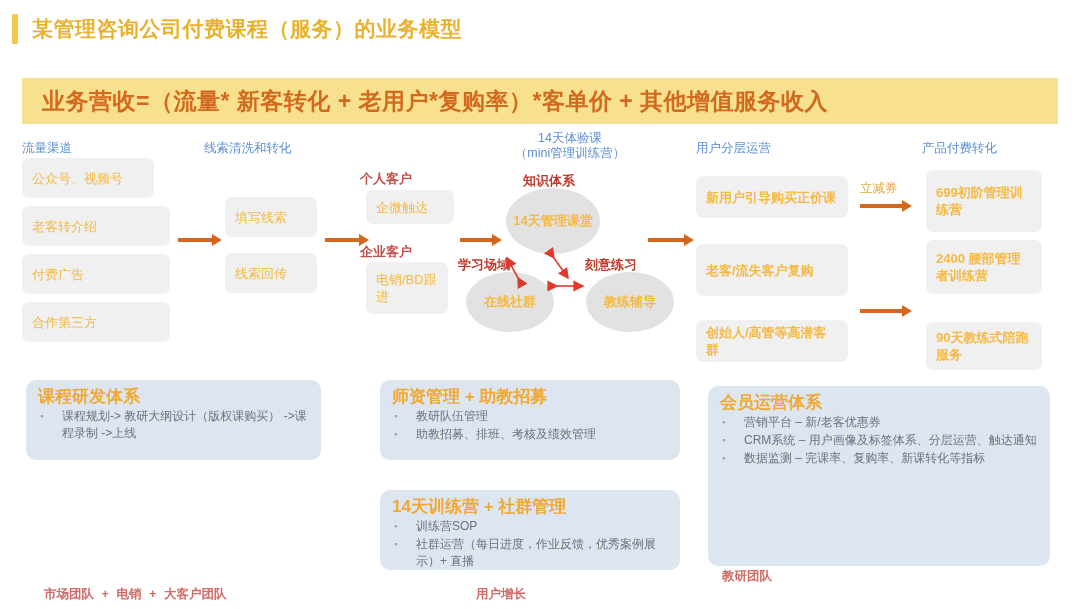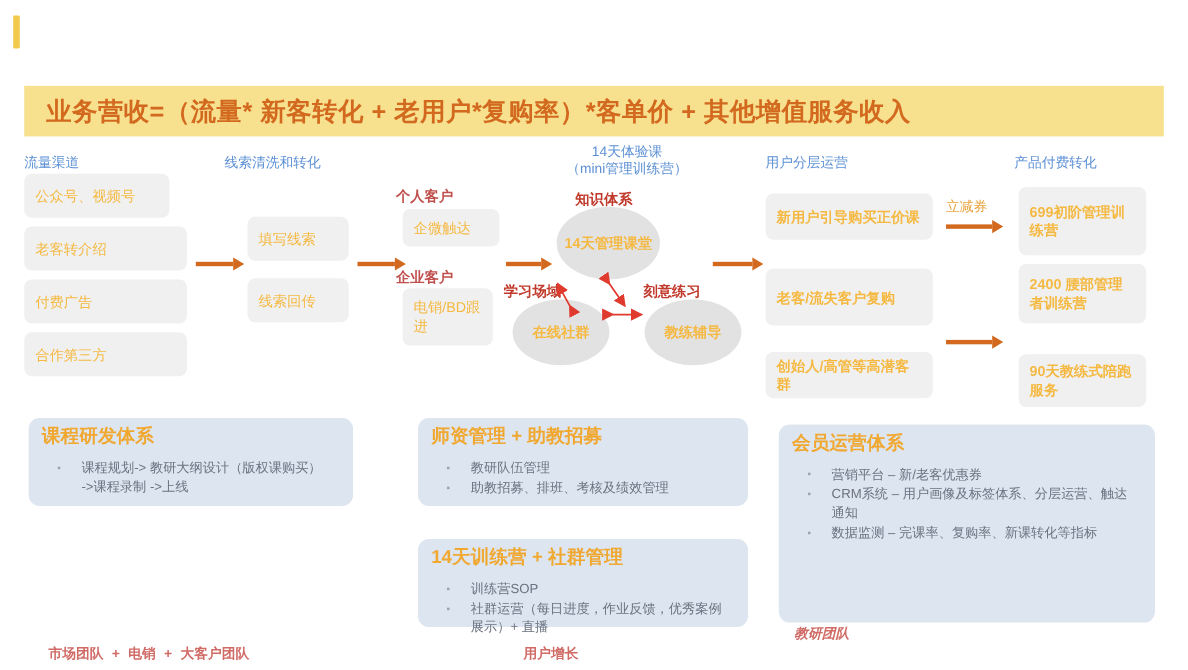--- a/index.html
+++ b/index.html
@@ -164,21 +164,21 @@
     padding: 9px 12px 9px 12px;
   }
   .info-title {
     font-size: 17px;
     font-weight: bold;
     color: #f0a830;
     margin-bottom: 3px;
     line-height: 16px;
   }
   .info-list {
-    margin: 12px;
+    margin: 0;
     padding: 0;
     list-style: none;
   }
   .info-list li {
     position: relative;
     font-size: 12px;
     color: #6b7280;
     line-height: 17px;
     padding-left: 24px;
     margin-bottom: 1px;
@@ -199,20 +199,21 @@
     font-weight: bold;
     color: #d06b66;
     white-space: nowrap;
   }
 </style>
 </head>
 <body>
 
 <div id="title-bar">
   <div id="title-accent"></div>
+  <div id="title-text">某管理咨询公司付费课程（服务）的业务模型</div>
 </div>
 
 <div id="formula-banner">
   <div id="formula-text">业务营收=（流量* 新客转化 + 老用户*复购率）*客单价 + 其他增值服务收入</div>
 </div>
 
 <div class="col-header" style="left:22px; top:140px;">流量渠道</div>
 <div class="col-header" style="left:204px; top:140px;">线索清洗和转化</div>
 <div class="col-header center" style="left:470px; top:131px; width:200px;">
   <div>14天体验课</div>
@@ -356,13 +357,13 @@
   <div class="info-title">会员运营体系</div>
   <ul class="info-list">
     <li>营销平台 – 新/老客优惠券</li>
     <li>CRM系统 – 用户画像及标签体系、分层运营、触达通知</li>
     <li>数据监测 – 完课率、复购率、新课转化等指标</li>
   </ul>
 </div>
 
 <div class="footer-label" style="left:44px; top:586px;font-family:Liberation Mono, monospace;">市场团队 + 电销 + 大客户团队</div>
 <div class="footer-label" style="left:476px; top:586px;">用户增长</div>
-<div class="footer-label" style="left:722px; top:568px;font-style:italic;">教研团队</div>
+<div class="footer-label" style="left:722px; top:568px;">教研团队</div>
 
 </body></html>

